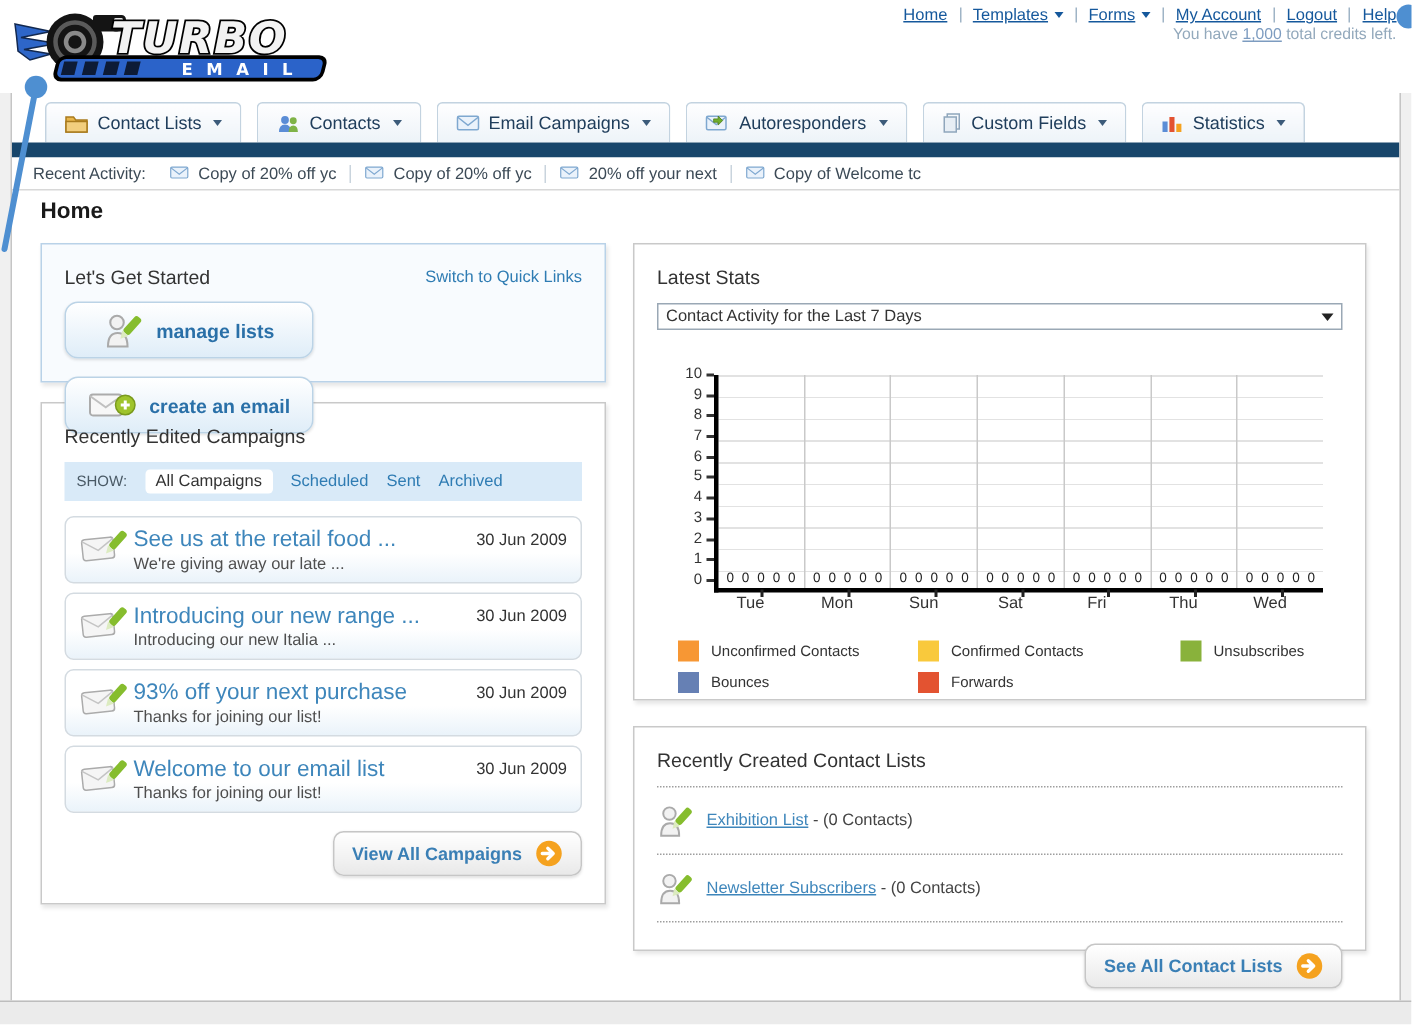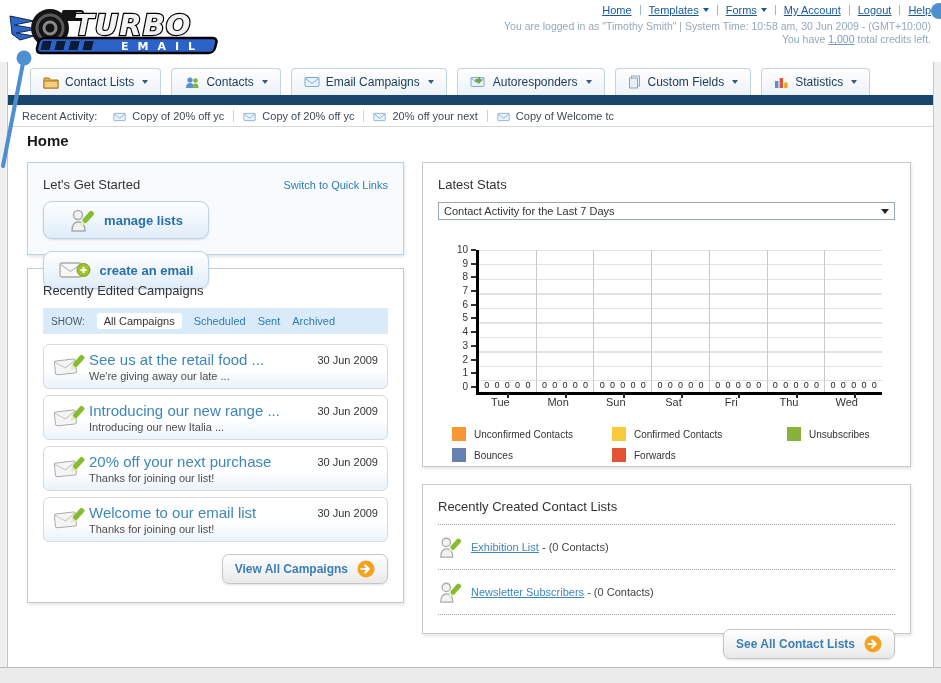--- a/index.html
+++ b/index.html
@@ -25,21 +25,21 @@
 
   
   .navbar { position:absolute; top:66px; left:8px; width:925px; height:29px; display:flex; align-items:flex-end; padding-left:22px; gap:10px; }
   .tab { display:flex; align-items:center; gap:6px; height:27px; padding:0 12px; background:linear-gradient(#FEFEFF,#EDF3F8); border:1px solid #C3D3E0; border-bottom:none; border-radius:4px 4px 0 0; font-size:12px; color:#203E5C; cursor:pointer; white-space:nowrap; }
   .caret-nav { width:0; height:0; border-left:3px solid transparent; border-right:3px solid transparent; border-top:4px solid #3C5B7A; margin-left:2px; }
   .navy-bar { position:absolute; top:95px; left:8px; width:925px; height:10px; background:#18466B; }
 
   
   .activity-bar { position:absolute; top:105px; left:8px; width:925px; height:22px; background:#fff; border-bottom:1px solid #D8D8D8; display:flex; align-items:center; padding-left:14px; font-size:11px; color:#3C4A56; }
   .activity-label { margin-right:16px; }
-  .activity-item { display:flex; align-items:flex-end; gap:6px; color:#3C4A56; cursor:pointer; white-space:nowrap; }
+  .activity-item { display:flex; align-items:flex-start; gap:6px; color:#3C4A56; cursor:pointer; white-space:nowrap; }
   .activity-sep { display:inline-block; width:1px; height:12px; background:#C9D4DD; margin:0 9px; }
 
   .page-title { position:absolute; top:132px; left:27px; font-size:15px; font-weight:bold; color:#1A1A1A; }
 
   .columns { position:absolute; top:162px; left:27px; width:884px; display:flex; gap:18px; align-items:flex-start; }
   .col-left { width:377px; }
   .col-right { width:489px; }
 
   .panel { background:#fff; border:1px solid #C9C9C9; box-shadow:1px 2px 3px rgba(0,0,0,0.10); padding:14px 15px; }
   .panel-title { font-size:13px; color:#333; margin-bottom:10px; }
@@ -143,21 +143,20 @@
           </span>
         <span class="hsep"></span>
         <span class="hlink">
             <span>Logout</span>
           </span>
         <span class="hsep"></span>
         <span class="hlink">
             <span>Help</span>
           </span>
       </div>
-      <div class="sysline">You are logged in as "Timothy Smith" | System Time: 10:58 am, 30 Jun 2009 - (GMT+10:00)</div>
       <div class="credits"><span>You have </span><span class="val">1,000</span><span> total credits left.</span></div>
     </div>
   </div>
 
   <div class="navbar">
     <div class="tab">
       <svg width="16" height="13" viewBox="0 0 16 13">
           <path d="M1 2 h5 l1.5 2 H15 v8 H1 Z" fill="#E8B64C" stroke="#A97B1E"></path>
           <rect x="1" y="5" width="14" height="7" fill="#F2CE7E" stroke="#A97B1E"></rect>
         </svg>
@@ -332,21 +331,21 @@
                 <g transform="rotate(-6 12 16)">
                   <rect x="2" y="8" width="21" height="14" rx="2" fill="#F5F5F5" stroke="#ABABAB"></rect>
                   <path d="M2 9 L12.5 16 L23 9" fill="none" stroke="#C4C4C4"></path>
                 </g>
                 <g transform="rotate(42 23 12)">
                   <rect x="20.4" y="1" width="5.2" height="14" rx="2" fill="#86BD2E"></rect>
                   <path d="M20.4 15 l2.6 5 l2.6 -5 Z" fill="#DCEBC0"></path>
                 </g>
               </svg></span>
           <span class="camp-text">
-            <div class="camp-title">20% off your next purchase</div>
+            <div class="camp-title">93% off your next purchase</div>
             <div class="camp-sub">Thanks for joining our list!</div>
           </span>
           <span class="camp-date">30 Jun 2009</span>
         </div>
 
         <div class="camp-row">
           <span class="camp-icon"><svg width="32" height="26" viewBox="0 0 32 26">
                 <g transform="rotate(-6 12 16)">
                   <rect x="2" y="8" width="21" height="14" rx="2" fill="#F5F5F5" stroke="#ABABAB"></rect>
                   <path d="M2 9 L12.5 16 L23 9" fill="none" stroke="#C4C4C4"></path>

